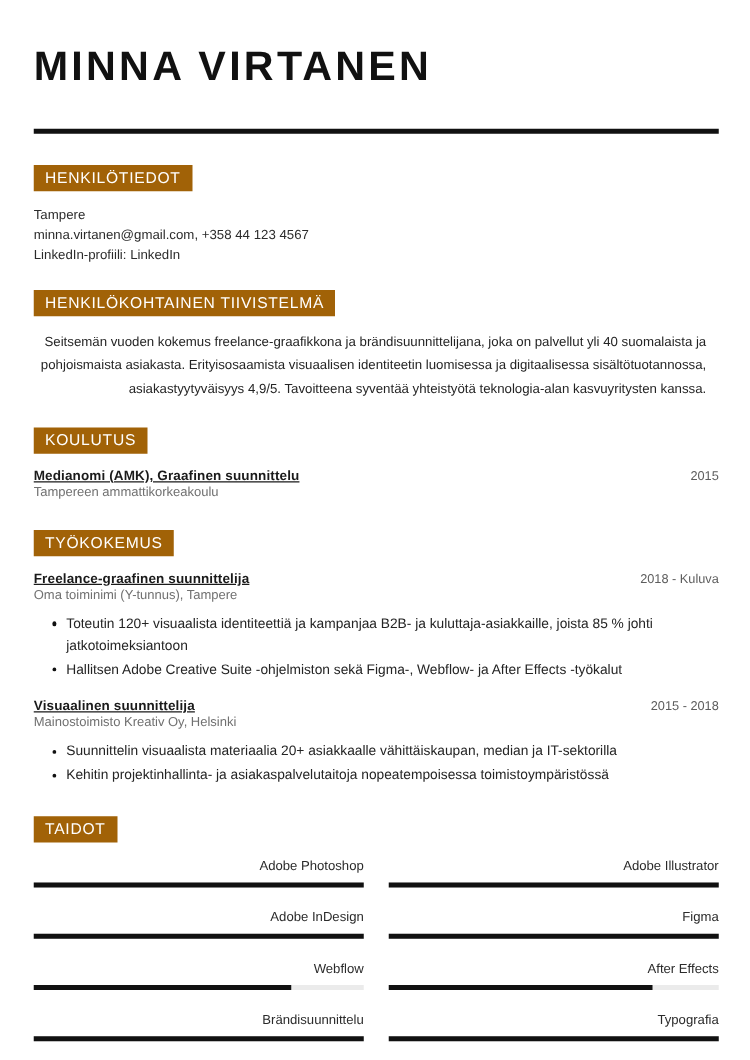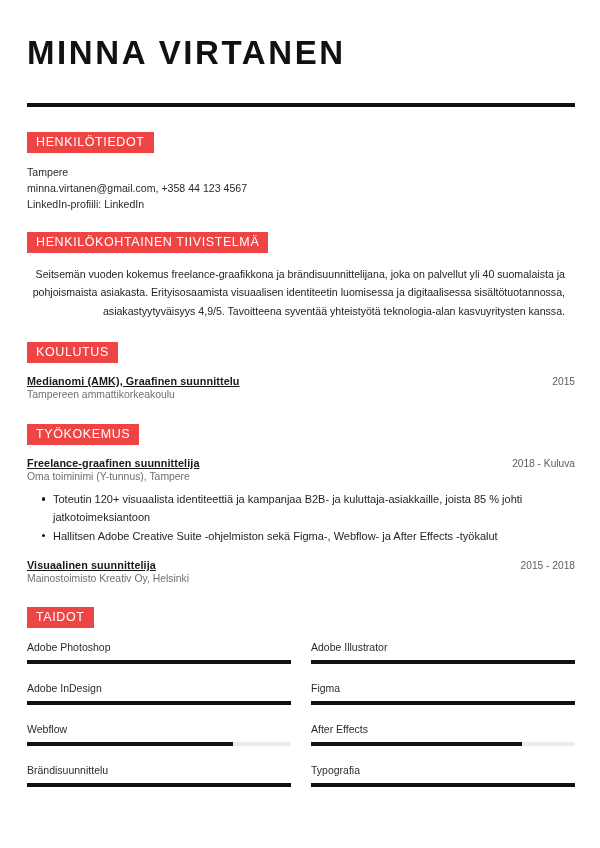--- a/index.html
+++ b/index.html
@@ -42,21 +42,21 @@
     width: 548px;
   }
 
   
   .section {
     margin-top: 0;
   }
 
   .badge {
     display: inline-block;
-    background: #ef4444;
+    background: #a16207;
     color: #ffffff;
     font-size: 12.5px;
     font-weight: normal;
     letter-spacing: 0.6px;
     padding: 3px 9px 4px 9px;
     line-height: 1.12;
     white-space: nowrap;
   }
 
   .sec-contact { margin-top: 25px; }
@@ -155,20 +155,21 @@
   }
 
   .skill {
     margin-bottom: 18px;
   }
 
   .skill-label {
     font-size: 10.5px;
     color: #2b2b2b;
     margin-bottom: 7px;
+    text-align: right;
   }
 
   .skill-track {
     position: relative;
     width: 264px;
     height: 4px;
     background: #ebebeb;
   }
 
   .skill-fill {
@@ -226,20 +227,24 @@
         <li>Hallitsen Adobe Creative Suite -ohjelmiston sekä Figma-, Webflow- ja After Effects -työkalut</li>
       </ul>
     </div>
 
     <div class="entry entry-exp-2">
       <div class="entry-head">
         <span class="entry-title">Visuaalinen suunnittelija</span>
         <span class="entry-date">2015 - 2018</span>
       </div>
       <div class="entry-sub">Mainostoimisto Kreativ Oy, Helsinki</div>
+      <ul class="bullets">
+        <li>Suunnittelin visuaalista materiaalia 20+ asiakkaalle vähittäiskaupan, median ja IT-sektorilla</li>
+        <li>Kehitin projektinhallinta- ja asiakaspalvelutaitoja nopeatempoisessa toimistoympäristössä</li>
+      </ul>
     </div>
   </div>
 
   <div class="section sec-skills">
     <span class="badge">TAIDOT</span>
     <div class="skills-grid" id="skills-grid">
         <div class="skill">
           <div class="skill-label">Adobe Photoshop</div>
           <div class="skill-track">
             <div class="skill-fill" style="width: 100%;"></div>

